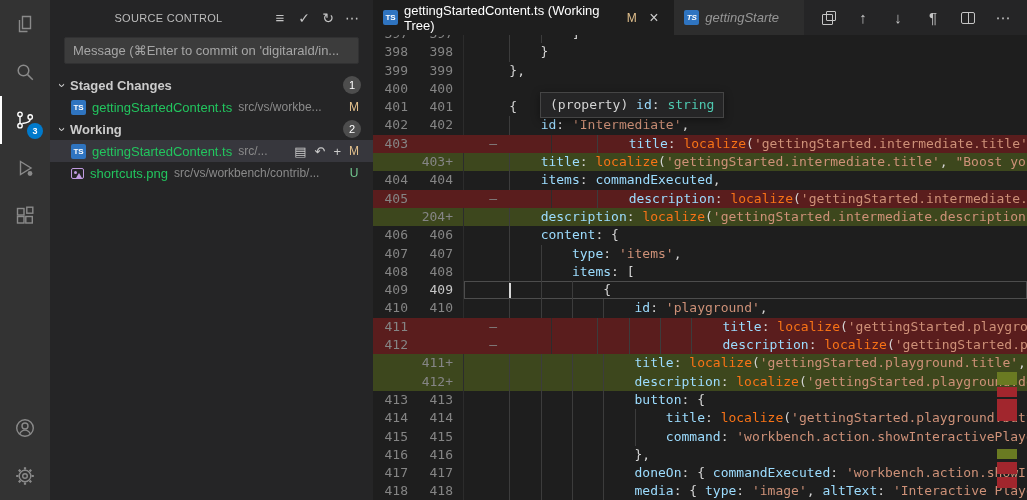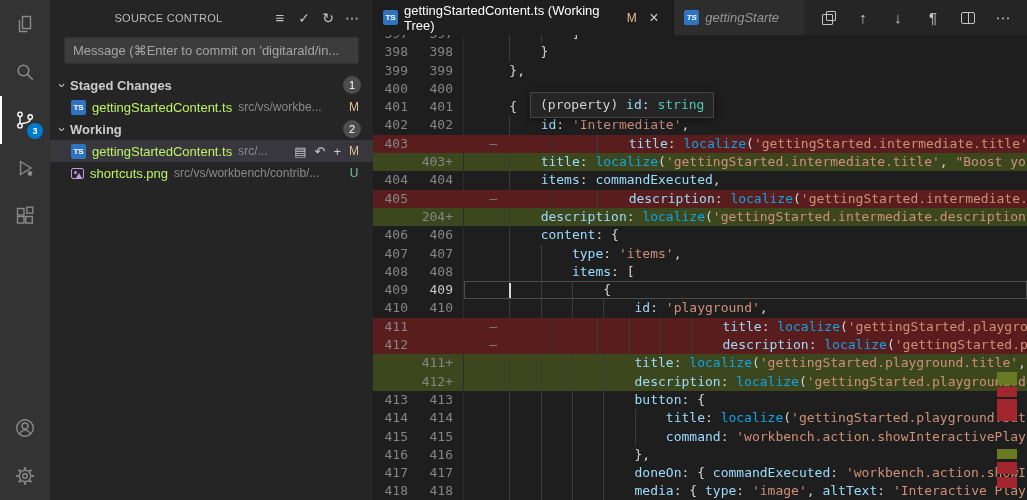--- a/index.html
+++ b/index.html
@@ -25,21 +25,21 @@
   .hicon.lines{font-size:15px;}
   .msg{margin:2px 14px 10px 14px;height:27px;background:#3c3c3c;border:1px solid #313132;border-radius:2px;
     color:#a6a6a6;font-size:13px;padding:0 8px;font-family:"Liberation Sans",sans-serif;outline:none;}
   .msg::placeholder{color:#a6a6a6;}
   .group{display:flex;align-items:center;height:22px;padding:0 12px 0 4px;font-size:13px;font-weight:bold;color:#cccccc;cursor:pointer;}
   .chev{display:inline-block;transform:rotate(90deg);font-size:13px;color:#cccccc;width:16px;text-align:center;font-weight:normal;}
   .badge{margin-left:auto;background:var(--badge,#4d4d4d);color:#ffffff;border-radius:10px;min-width:18px;height:18px;
     font-size:11px;font-weight:normal;display:flex;align-items:center;justify-content:center;padding:0 5px;}
   .frow{display:flex;align-items:center;height:22px;padding:0 12px 0 21px;font-size:13px;gap:6px;cursor:pointer;}
   .frow.selected{background:#37373d;}
-  .fname{white-space:nowrap;color:#bef264;text-align:center;}
+  .fname{white-space:nowrap;color:#22c55e;text-align:center;}
   .fpath{color:#8a8a8a;font-size:12px;white-space:nowrap;overflow:hidden;flex:1;}
   .facts{display:flex;gap:8px;color:#cccccc;font-size:13px;align-items:center;}
   .facts span{cursor:pointer;}
   .fstatus{width:14px;text-align:center;font-size:12px;flex-shrink:0;}
   .ticon{width:15px;height:15px;border-radius:2px;background:#2f74c0;color:#fff;font-size:8px;font-weight:bold;
     display:flex;align-items:center;justify-content:center;flex-shrink:0;font-family:"Liberation Sans",sans-serif;}
   .imgicon{width:13px;height:11px;border:1px solid #c09ae0;border-radius:2px;position:relative;flex-shrink:0;}
   .imgicon::before{content:"";position:absolute;left:2px;top:2px;width:3px;height:3px;border-radius:50%;background:#c09ae0;}
   .imgicon::after{content:"";position:absolute;right:1px;bottom:0;width:0;height:0;
     border-left:3px solid transparent;border-right:3px solid transparent;border-bottom:5px solid #c09ae0;}
@@ -59,29 +59,29 @@
   .copyic::after{content:"";position:absolute;left:4px;top:0;width:8px;height:8px;border:1.2px solid #c5c5c5;border-radius:1px;}
   .splitic{position:relative;width:14px;height:12px;border:1.2px solid #c5c5c5;border-radius:2px;display:inline-block;}
   .splitic::after{content:"";position:absolute;left:50%;top:0;bottom:0;width:1.2px;background:#c5c5c5;}
 
   .code-wrap{flex:1;position:relative;overflow:hidden;background:#1e1e1e;
     font-family:"DejaVu Sans Mono","Liberation Mono",monospace;font-size:13px;line-height:18.3px;}
   .rows{margin-top:-10px;}
   .crow{display:flex;height:18.3px;white-space:pre;}
   .ln{width:45px;flex:none;text-align:right;padding-right:10px;color:#858585;user-select:none;}
   .code{flex:1;position:relative;padding-left:14px;min-width:0;overflow:hidden;border-left:1px solid #2c2c2c;}
-  .t-p{color:#d4d4d4}.t-k{color:#9cdcfe}.t-s{color:#ce9178}.t-f{color:#0ea5e9}.t-t{color:#4ec9b0}
+  .t-p{color:#d4d4d4}.t-k{color:#9cdcfe}.t-s{color:#ce9178}.t-f{color:#f97316}.t-t{color:#4ec9b0}
   .crow.del{background:var(--removed,#5a1d1d);gap:44px;}
   .crow.add{background:var(--added,#3d471d);}
   .crow.cur .code{box-shadow:inset 0 0 0 1px #4d4d4d;}
   .crow.cur .ln.new{color:#c6c6c6;}
   .guide{position:absolute;top:0;bottom:0;width:1px;background:#3c3c3c;}
   .caret{position:absolute;top:1.5px;height:15px;width:1.5px;background:#d8d8d8;}
 
-  .hover{position:absolute;left:157px;top:57px;background:#252526;border:1px solid #454545;padding:3px 9px;
+  .hover{position:absolute;left:167px;top:57px;background:#252526;border:1px solid #454545;padding:3px 9px;
     font-family:"DejaVu Sans Mono","Liberation Mono",monospace;font-size:13px;line-height:18px;z-index:6;
     box-shadow:0 2px 8px rgba(0,0,0,.4);white-space:pre;}
 
   .ruler{position:absolute;right:10px;top:0;bottom:0;width:20px;z-index:5;}
   .ruler .mark{position:absolute;left:0;width:100%;}
 </style>
 </head>
 <body>
 
 <div class="app">

